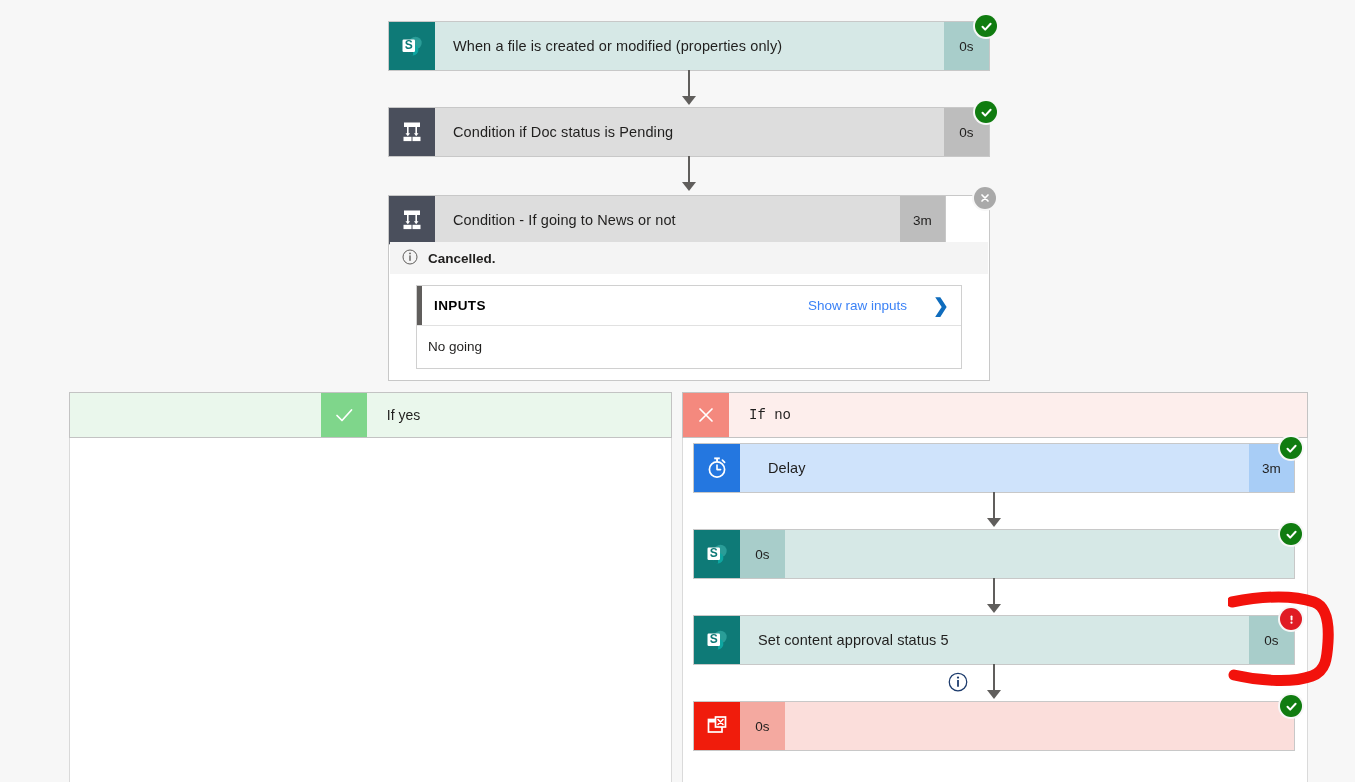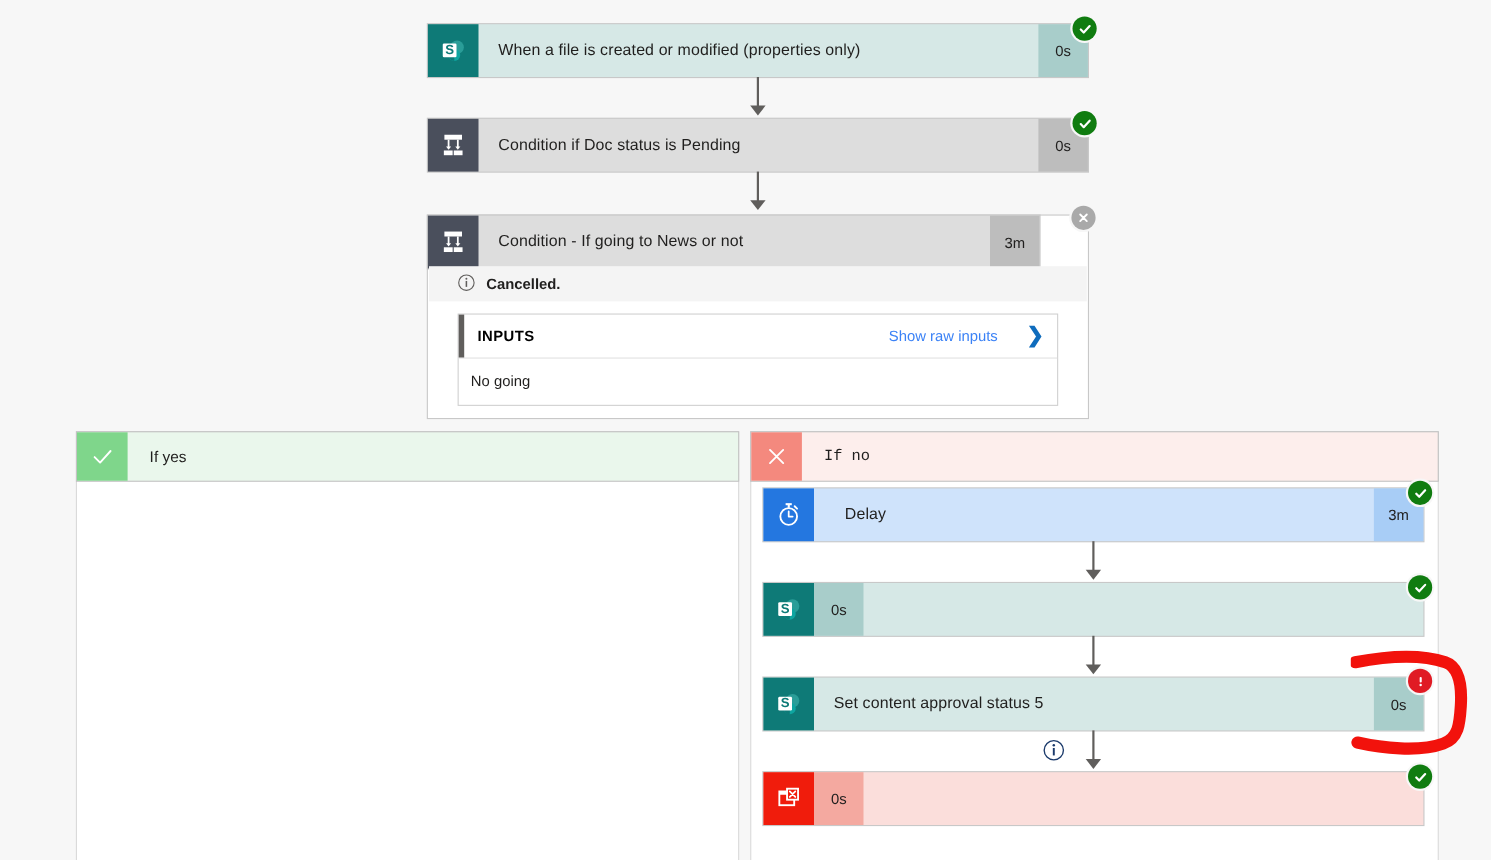--- a/index.html
+++ b/index.html
@@ -48,21 +48,21 @@
          box-shadow:0 0 0 2px #f7f7f7;}
   .badge.ok{background:#107c10;}
   .badge.err{background:#e01b24;}
   .badge.cancel{background:#a9a9a9;}
   .badge svg{display:block;}
 
   
   #cond-panel{position:absolute;left:389px;top:196px;width:600px;height:184px;
               background:#ffffff;box-shadow:0 0 0 1px #c8c8c8;box-sizing:border-box;}
   #cond-status{position:absolute;left:390px;top:242px;width:598px;height:32px;
-               background:#f4f4f4;display:flex;align-items:center;padding-left:26px;
+               background:#f4f4f4;display:flex;align-items:center;padding-left:12px;
                box-sizing:border-box;}
   #cond-status .txt{font-size:13.5px;font-weight:bold;color:#201f1e;margin-left:10px;}
   #inputs-box{position:absolute;left:417px;top:286px;width:544px;height:82px;
               background:#ffffff;box-shadow:0 0 0 1px #d0d0d0;box-sizing:border-box;}
   #inputs-head{position:relative;height:40px;display:flex;align-items:center;
                border-bottom:1px solid #e1e1e1;box-sizing:border-box;}
   #inputs-head .bar{position:absolute;left:0;top:0;width:5px;height:39px;background:#605e5c;}
   #inputs-head .lbl{margin-left:17px;font-size:13.5px;font-weight:bold;color:#000000;letter-spacing:.4px;}
   #inputs-head .raw{margin-left:auto;margin-right:26px;font-size:13.5px;color:#3b82f6;}
   #inputs-head .chev{margin-right:12px;color:#0f6cbd;font-size:19px;font-weight:bold;line-height:1;}
@@ -175,21 +175,21 @@
     <div id="inputs-head">
       <div class="bar"></div>
       <div class="lbl">INPUTS</div>
       <div class="raw">Show raw inputs</div>
       <div class="chev">❯</div>
     </div>
     <div id="inputs-body">No going</div>
   </div>
 
   <div class="branch-body" style="left:70px;top:393px;width:601px;height:389px;"></div>
-  <div class="branch-head yes" style="left:70px;top:393px;width:601px;">
+  <div class="branch-head yes" style="left:70px;top:393px;width:601px;justify-content:center;">
     <div class="mark">
       <svg width="22" height="22" viewBox="0 0 22 22">
           <path d="M4 11.5l5 5L18.5 6" stroke="#ffffff" stroke-width="1.7" fill="none" stroke-linecap="round" stroke-linejoin="round"></path>
         </svg>
     </div>
     <div class="lbl">If yes</div>
   </div>
 
   <div class="branch-body" style="left:683px;top:393px;width:624px;height:389px;"></div>
   <div class="branch-head no" style="left:683px;top:393px;width:624px;font-family:Liberation Mono, monospace;">

